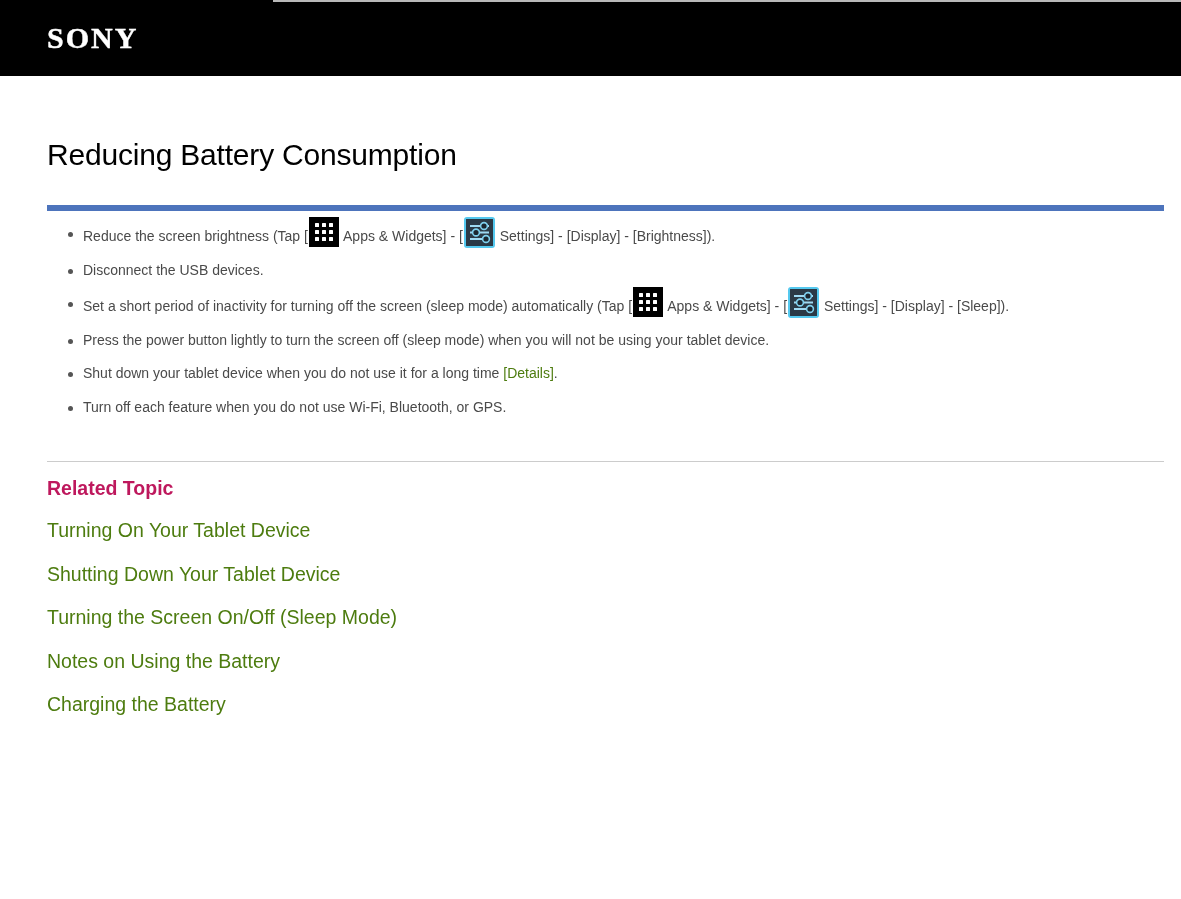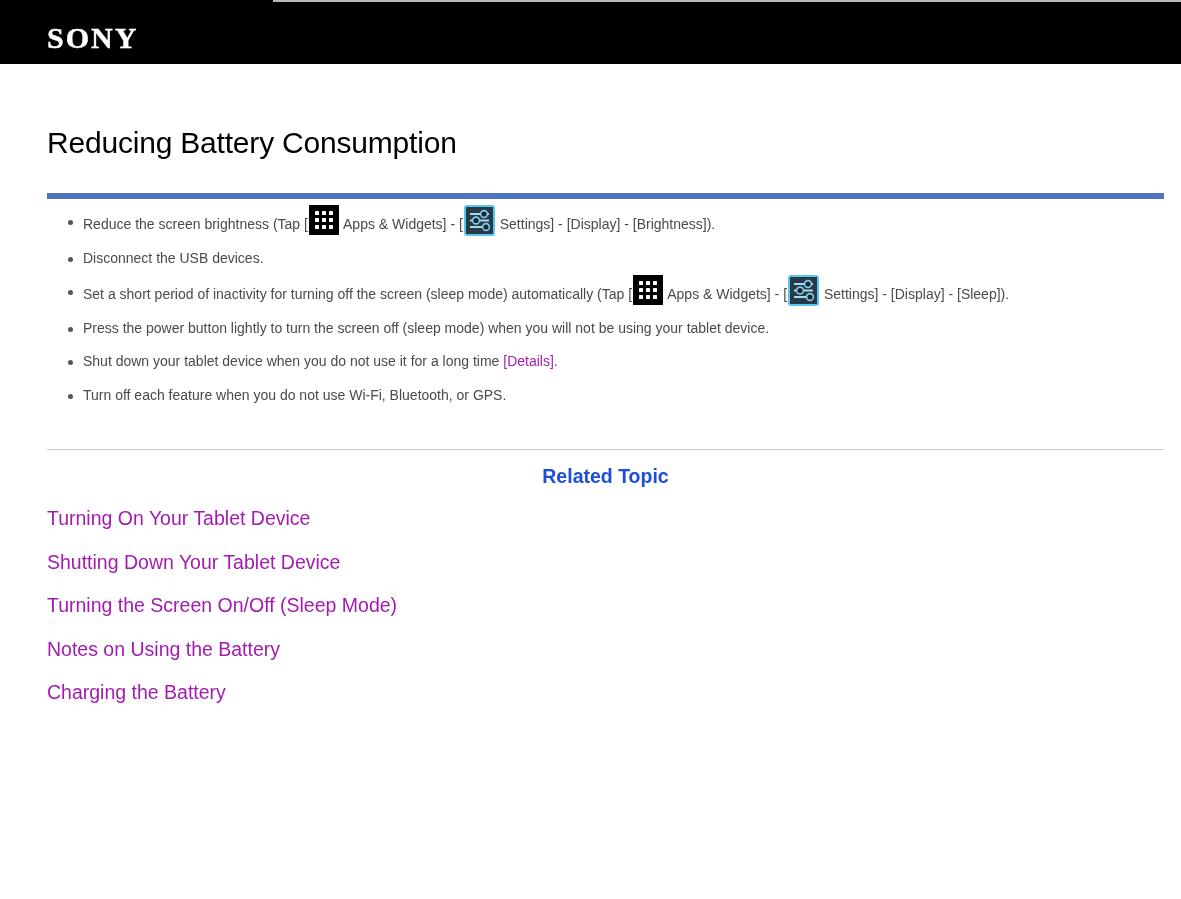--- a/index.html
+++ b/index.html
@@ -12,21 +12,21 @@
     height: 899px;
     background: #ffffff;
     font-family: "Liberation Sans", sans-serif;
     overflow: hidden;
   }
 
   
   .header-bar {
     position: relative;
     width: 1181px;
-    height: 64px;
+    height: 76px;
     background: #000000;
   }
   .header-topline {
     position: absolute;
     left: 273px;
     top: 0;
     width: 908px;
     height: 2px;
     background: #b8b8b8;
   }
@@ -119,40 +119,39 @@
     position: relative;
     margin: 0 1px;
     background: #232d38;
     border: 2px solid #55c9ef;
     border-radius: 3px;
     overflow: hidden;
   }
   .icon-settings svg { display: block; }
 
   .link {
-    color: #a21caf;
+    color: #4d7c0f;
     text-decoration: none;
     cursor: pointer;
     text-align: center;
   }
 
   .section-rule {
     margin-top: 37px;
     width: 1117px;
     height: 1px;
     background: #cccccc;
   }
   .section-title {
     margin: 0;
     padding-top: 15px;
     font-size: 19.5px;
     font-weight: bold;
-    color: #1d4ed8;
+    color: #be185d;
     line-height: 22px;
-    text-align: center;
   }
   ul.related {
     list-style: none;
     margin: 0;
     padding: 0;
   }
   ul.related > li {
     font-size: 19.5px;
     line-height: 43.5px;
     height: 43.5px;

